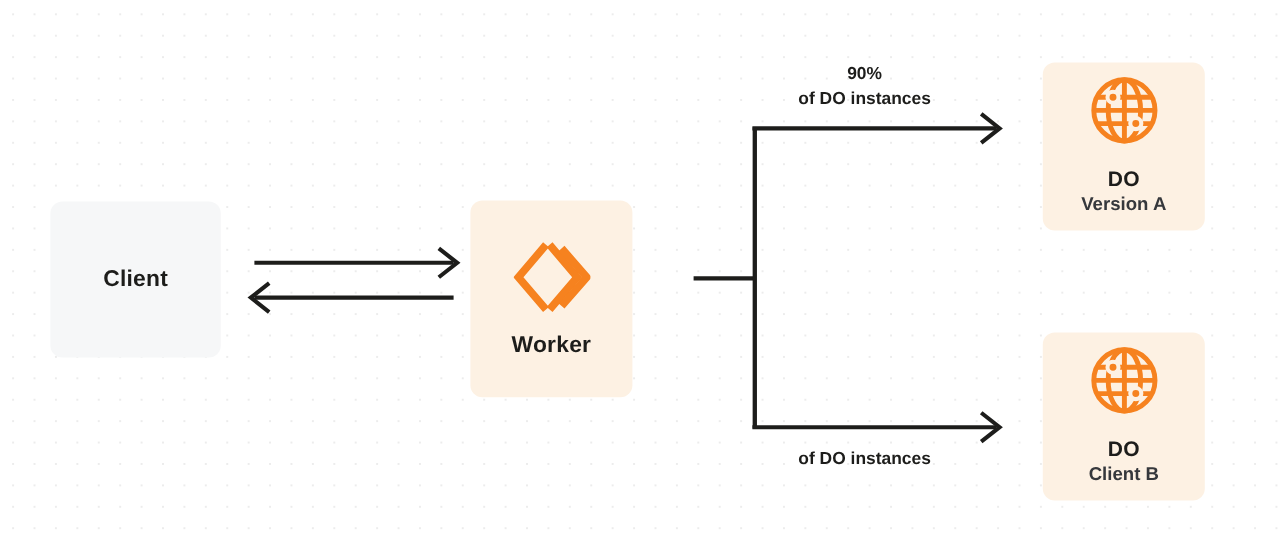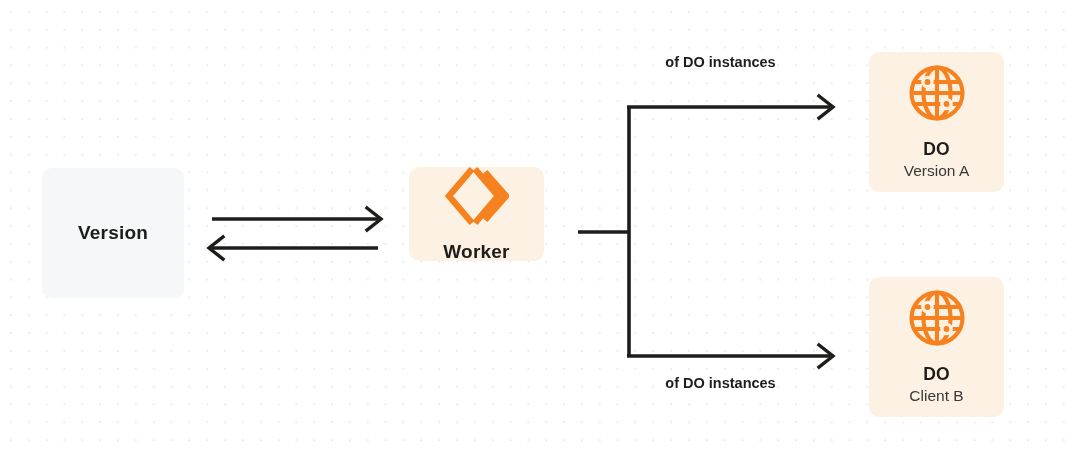--- a/index.html
+++ b/index.html
@@ -38,24 +38,24 @@
 
   .node-client {
     left: 42px;
     top: 168px;
     width: 142px;
     height: 130px;
     background-color: #f6f7f8;
   }
 
   .node-worker {
-    left: 409px;
+    left: 392px;
     top: 167px;
     width: 135px;
-    height: 94px;
+    height: 164px;
     background-color: #fdf1e3;
   }
 
   .node-do-a {
     left: 869px;
     top: 52px;
     width: 135px;
     height: 140px;
     background-color: #fdf1e3;
   }
@@ -79,21 +79,21 @@
   .node-title-sm {
     font-size: 17.5px;
     font-weight: bold;
     color: #1d1d1b;
     letter-spacing: 0.2px;
     line-height: 1.2;
   }
 
   .node-sub {
     font-size: 15.5px;
-    font-weight: normal;
+    font-weight: bold;
     color: #36383c;
     line-height: 1.35;
     margin-top: 1px;
   }
 
   .node-icon {
     display: block;
     margin-bottom: 11px;
   }
 
@@ -150,21 +150,21 @@
       <polyline points="819,96 833,107 819,118" fill="none" stroke="#1d1d1b" stroke-width="3.4" stroke-linecap="square" stroke-linejoin="miter"></polyline>
     </g>
 
     <g>
       <line x1="627" y1="356" x2="830" y2="356" stroke="#1d1d1b" stroke-width="3.4"></line>
       <polyline points="819,345 833,356 819,367" fill="none" stroke="#1d1d1b" stroke-width="3.4" stroke-linecap="square" stroke-linejoin="miter"></polyline>
     </g>
   </svg>
 
   <div class="node node-client">
-    <span class="node-title">Version</span>
+    <span class="node-title">Client</span>
   </div>
 
   <div class="node node-worker">
     <span class="node-icon">
       <svg width="64" height="62" viewBox="0 0 64 62" aria-hidden="true">
 
         <polyline points="27,4 4,31 27,58" fill="none" stroke="#f6821f" stroke-width="6.4" stroke-linecap="butt" stroke-linejoin="miter"></polyline>
 
         <polyline points="30,4 53,31 30,58" fill="none" stroke="#f6821f" stroke-width="6.4" stroke-linecap="butt" stroke-linejoin="miter"></polyline>
 
@@ -210,20 +210,21 @@
           <circle cx="20.5" cy="19" r="4.6"></circle>
           <circle cx="39.5" cy="41" r="4.6"></circle>
         </g>
       </svg>
     </span>
     <span class="node-title-sm">DO</span>
     <span class="node-sub">Client B</span>
   </div>
 
   <div class="edge-label label-top">
+    <div>90%</div>
     <div>of DO instances</div>
   </div>
 
   <div class="edge-label label-bottom">
     <div>of DO instances</div>
   </div>
 
 </div>
 
 </body></html>

